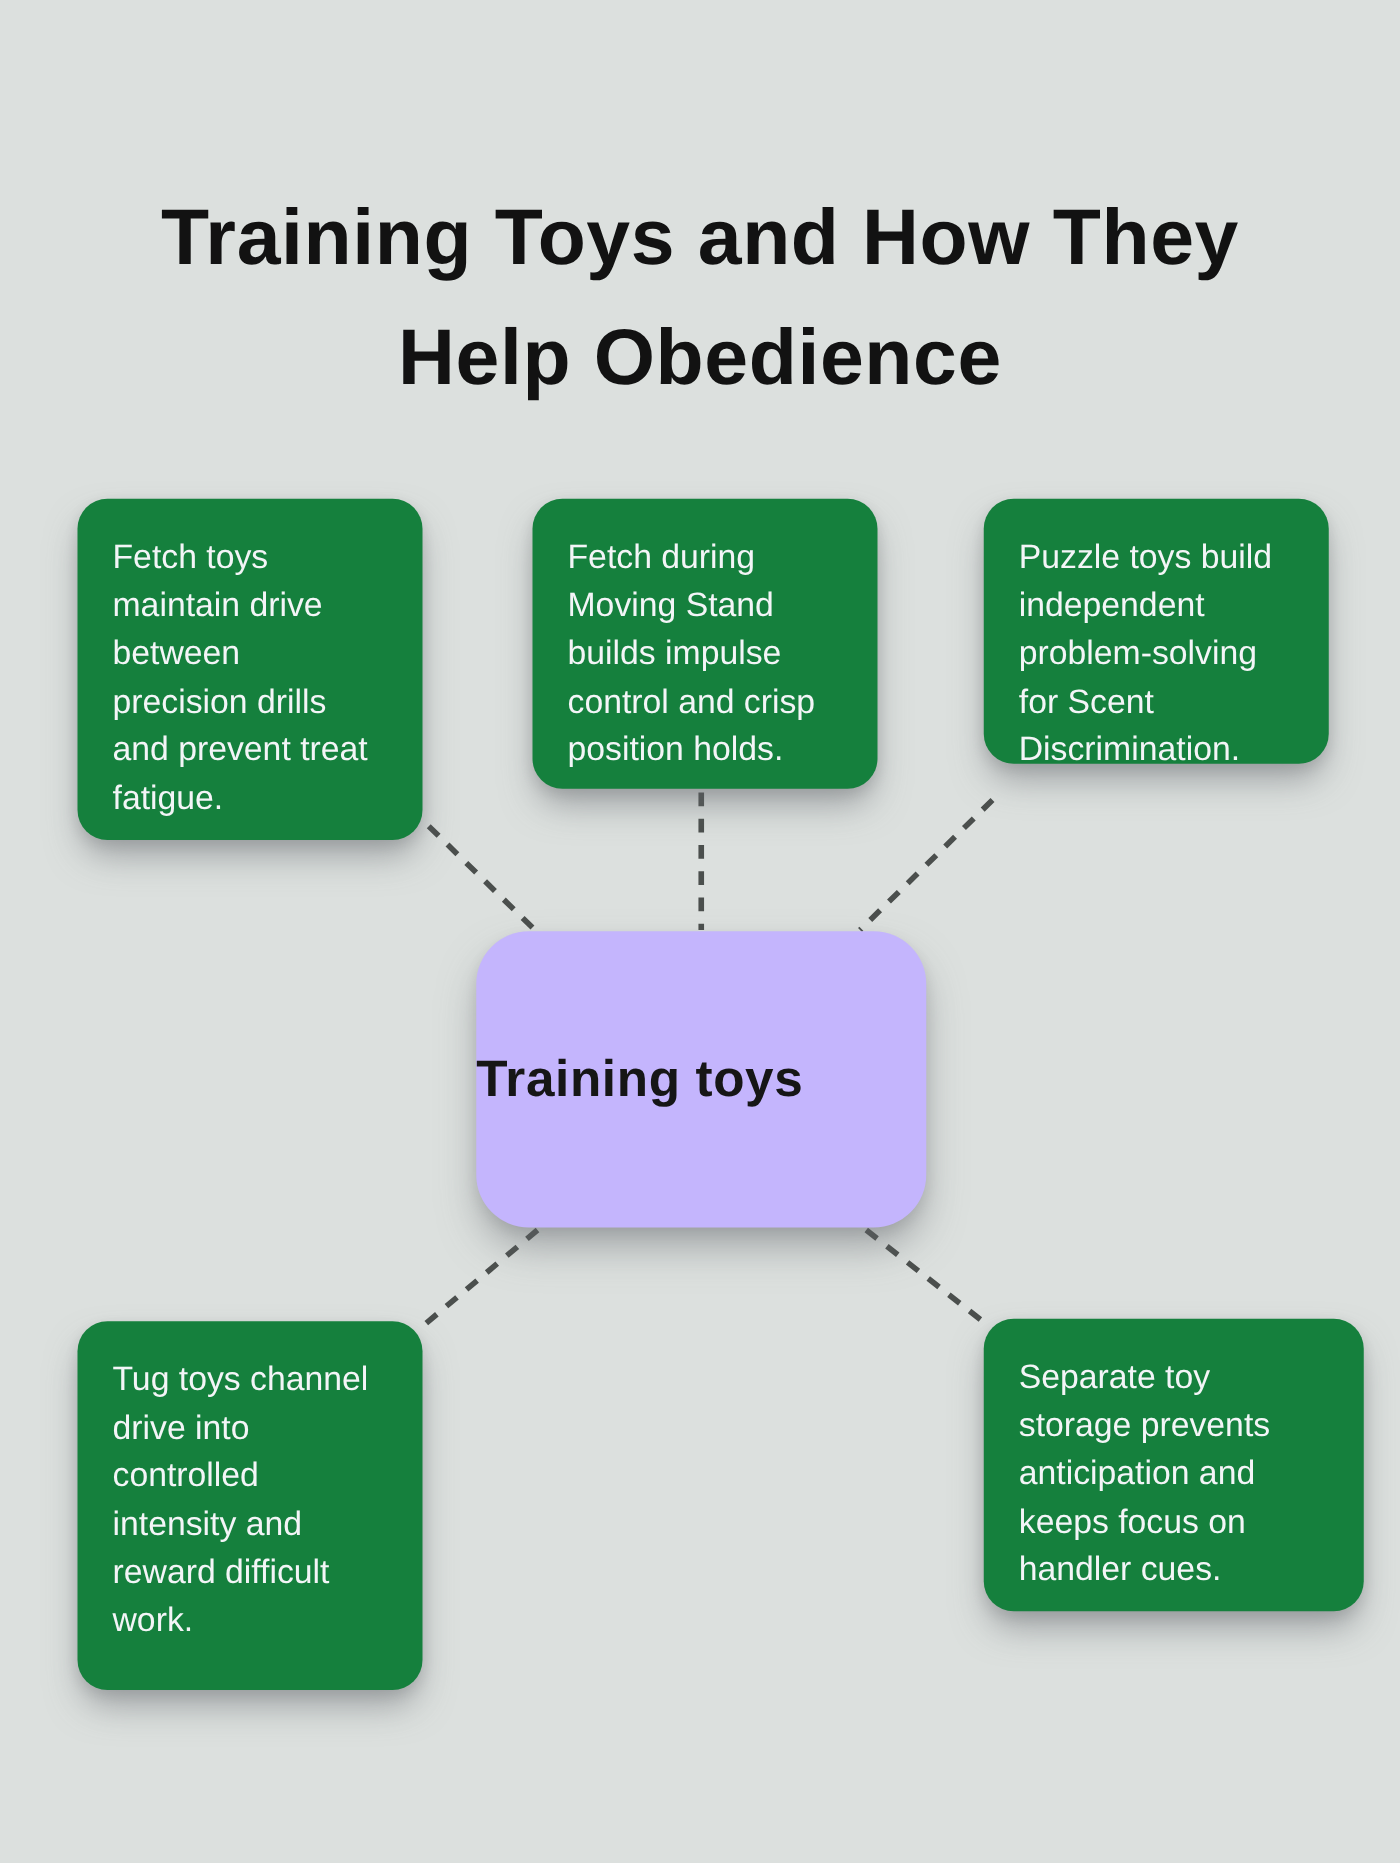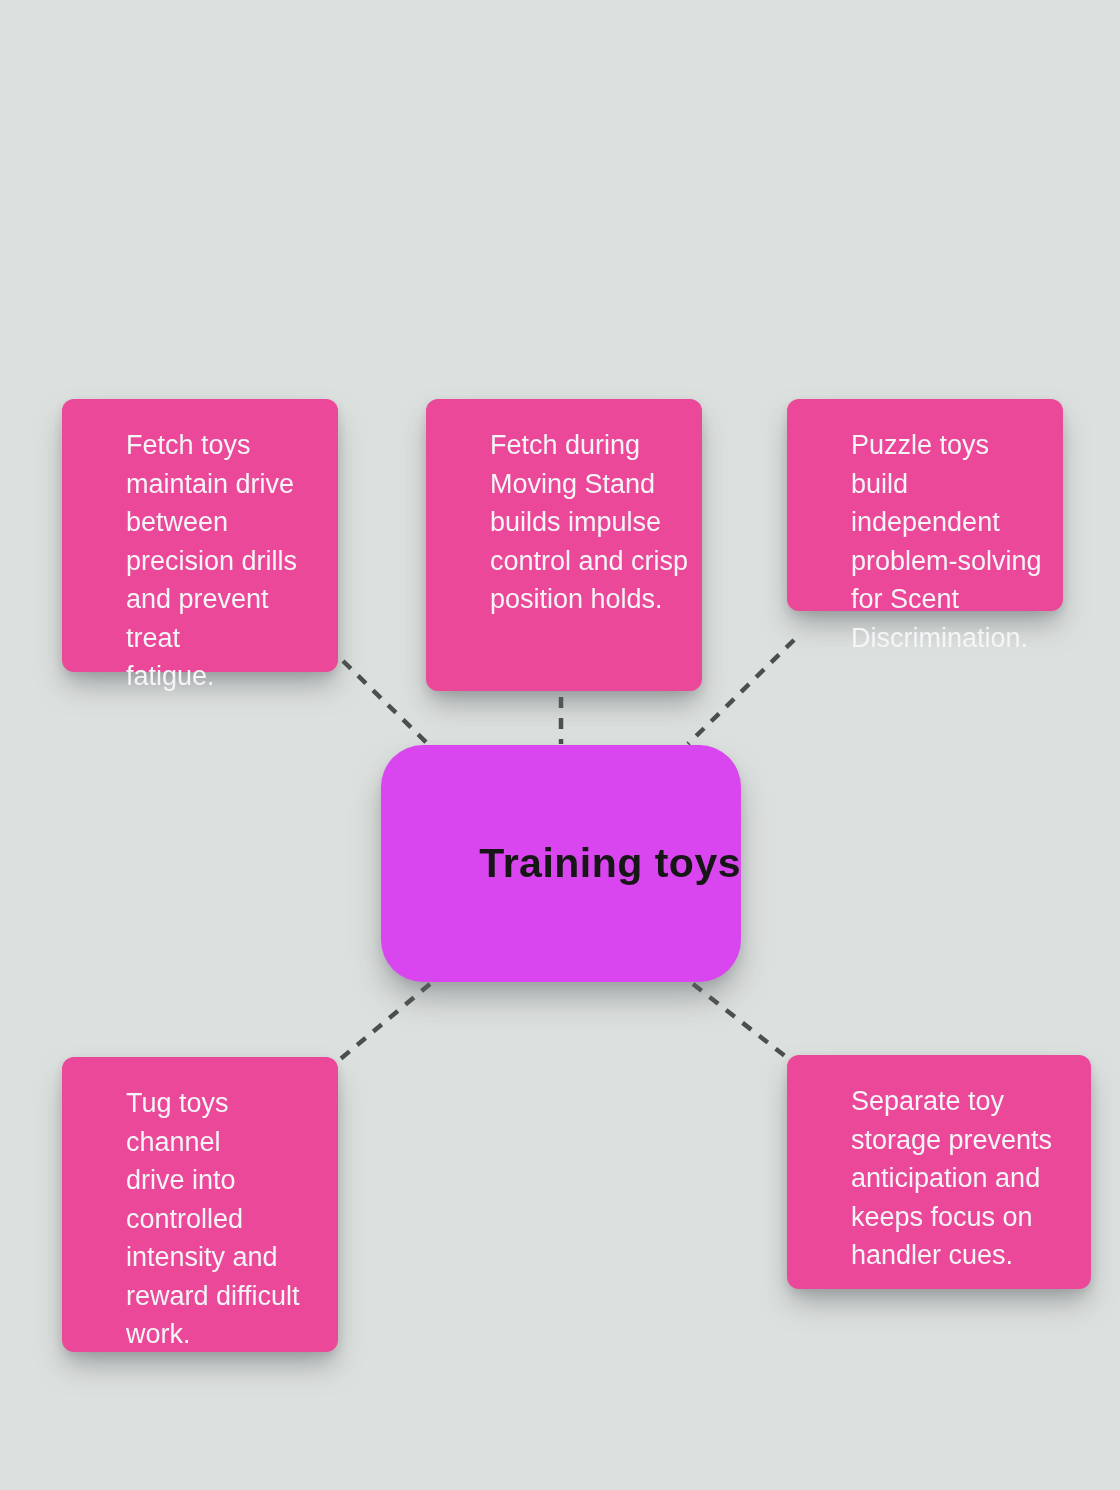--- a/index.html
+++ b/index.html
@@ -32,64 +32,64 @@
   .connectors {
     position: absolute;
     left: 0;
     top: 0;
     width: 1120px;
     height: 1490px;
   }
   .node {
     position: absolute;
     box-sizing: border-box;
-    background: #ec4899;
-    border-radius: 12px;
+    background: #15803d;
+    border-radius: 24px;
     color: #f3f5f7;
     box-shadow: 0 16px 28px -4px rgba(105,110,114,0.55), 0 4px 10px rgba(0,0,0,0.10);
-    padding-left: 36px;
   }
   .node-text {
     margin: 0;
     padding: 27px 12px 0 28px;
     font-size: 27px;
     line-height: 38.5px;
     white-space: pre-line;
   }
   .node-tl { left: 62px;  top: 399px;  width: 276px; height: 273px; }
-  .node-tm { left: 426px; top: 399px;  width: 276px; height: 292px; }
+  .node-tm { left: 426px; top: 399px;  width: 276px; height: 232px; }
   .node-tr { left: 787px; top: 399px;  width: 276px; height: 212px; }
   .node-bl { left: 62px;  top: 1057px; width: 276px; height: 295px; }
   .node-br { left: 787px; top: 1055px; width: 304px; height: 234px; }
   .center-node {
     position: absolute;
     left: 381px;
     top: 745px;
     width: 360px;
     height: 237px;
     box-sizing: border-box;
-    background: #d946ef;
+    background: #c4b5fd;
     border-radius: 42px;
     display: flex;
     align-items: center;
-    justify-content: flex-end;
+    justify-content: flex-start;
     box-shadow: 0 18px 32px -4px rgba(105,110,114,0.55), 0 4px 10px rgba(0,0,0,0.08);
   }
   .center-label {
     font-size: 41px;
     font-weight: 700;
     color: #161616;
     letter-spacing: 0.5px;
   }
 </style>
 </head>
 <body>
 
 <div class="canvas">
 
+  <h1 class="title">Training Toys and How They Help Obedience</h1>
 
   <svg class="connectors" viewBox="0 0 1120 1490" xmlns="http://www.w3.org/2000/svg">
     <line x1="343" y1="661" x2="430" y2="746" stroke="#4b4f4d" stroke-width="4.5" stroke-dasharray="11 10"></line>
     <line x1="561" y1="634" x2="561" y2="744" stroke="#4b4f4d" stroke-width="4.5" stroke-dasharray="11 10"></line>
     <line x1="794" y1="640" x2="688" y2="744" stroke="#4b4f4d" stroke-width="4.5" stroke-dasharray="11 10"></line>
     <line x1="430" y1="984" x2="338" y2="1061" stroke="#4b4f4d" stroke-width="4.5" stroke-dasharray="11 10"></line>
     <line x1="693" y1="984" x2="790" y2="1060" stroke="#4b4f4d" stroke-width="4.5" stroke-dasharray="11 10"></line>
   </svg>
 
   <div class="node node-tl">

